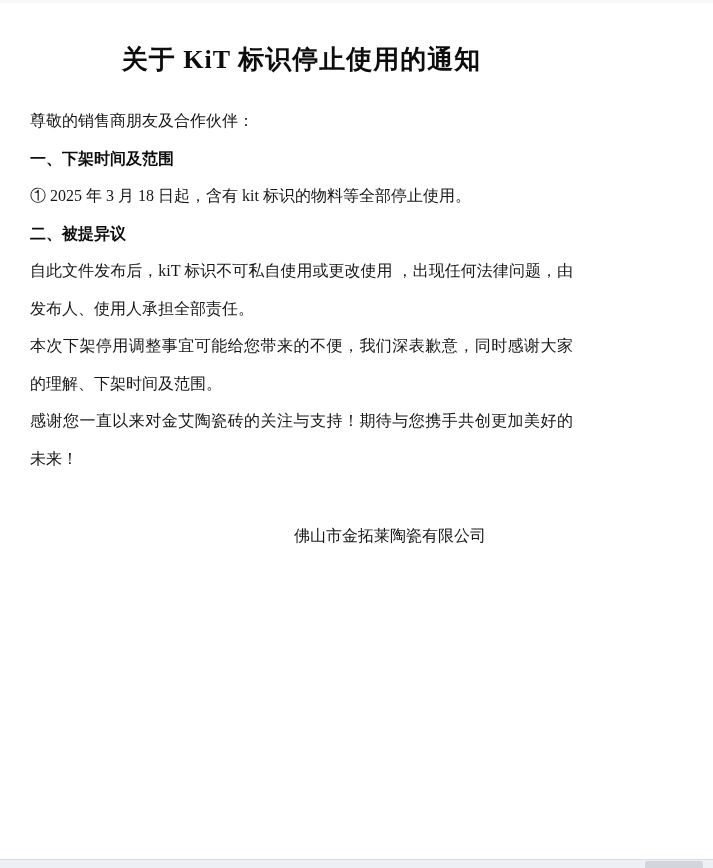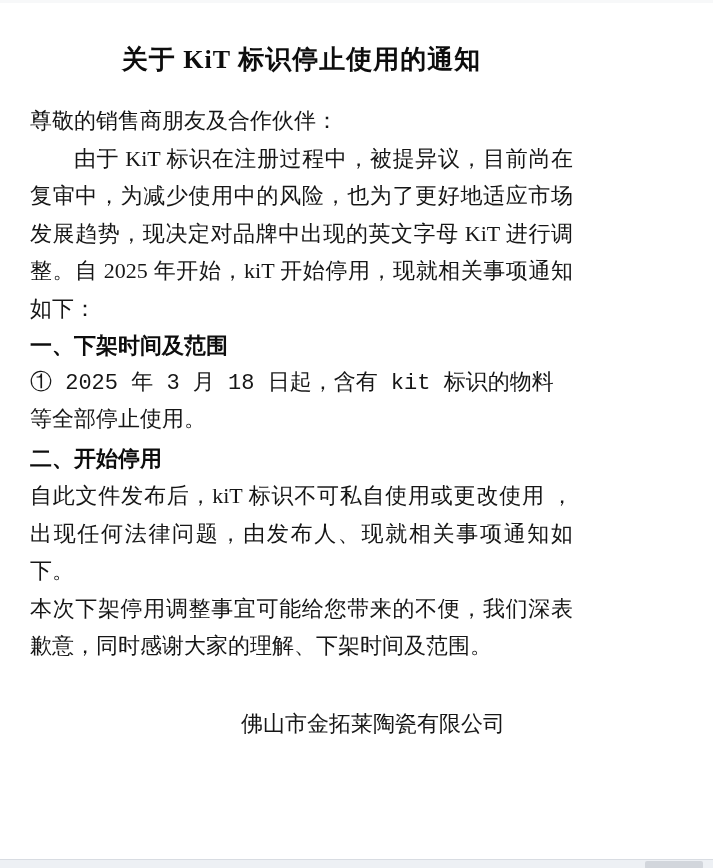--- a/index.html
+++ b/index.html
@@ -32,45 +32,44 @@
   .doc-title {
     text-align: center;
     font-size: 26px;
     line-height: 32px;
     font-weight: 700;
     color: #0d0d0d;
     letter-spacing: 1px;
     margin: 0 0 26px 0;
   }
   .body-text {
-    font-size: 22px;
+    font-size: 16px;
     line-height: 37.5px;
   }
   .para {
     margin: 0;
     text-align: justify;
   }
   .para.indent {
     text-indent: 2em;
   }
   .section-heading {
     margin: 0;
     font-weight: 700;
     color: #0d0d0d;
     text-align: left;
   }
   .list-line {
     margin: 0;
     text-align: left;
-    font-family: Liberation Mono, monospace;
   }
   .signature {
     margin-top: 40px;
     margin-left: auto;
-    margin-right: 68px;
+    margin-right: 87px;
     width: fit-content;
     text-align: left;
     line-height: 38px;
   }
   .signature .company {
     display: block;
   }
   .signature .date {
     display: block;
   }
@@ -100,34 +99,34 @@
 <div class="top-strip"></div>
 
 <div class="page">
 
   <h1 class="doc-title">关于 KiT 标识停止使用的通知</h1>
 
   <div class="body-text">
 
     <p class="para">尊敬的销售商朋友及合作伙伴：</p>
 
-    <p class="para indent">由于 KiT 标识在注册过程中，被提异议，目前尚在复审中，为减少使用中的风险，也为了更好地适应市场发展趋势，现决定对品牌中出现的英文字母 KiT 进行调整。自 2025 年开始，kiT 开始停用，现就相关事项通知如下：</p>
 
     <p class="section-heading">一、下架时间及范围</p>
 
     <p class="list-line">① 2025 年 3 月 18 日起，含有 kit 标识的物料等全部停止使用。</p>
 
 
-    <p class="section-heading">二、开始停用</p>
+    <p class="section-heading">二、被提异议</p>
 
-    <p class="para">自此文件发布后，kiT 标识不可私自使用或更改使用 ，出现任何法律问题，由发布人、现就相关事项通知如下。</p>
+    <p class="para">自此文件发布后，kiT 标识不可私自使用或更改使用 ，出现任何法律问题，由发布人、使用人承担全部责任。</p>
 
     <p class="para">本次下架停用调整事宜可能给您带来的不便，我们深表歉意，同时感谢大家的理解、下架时间及范围。</p>
 
 
+    <p class="para">感谢您一直以来对金艾陶瓷砖的关注与支持！期待与您携手共创更加美好的未来！</p>
 
     <div class="signature">
       <span class="company">佛山市金拓莱陶瓷有限公司</span>
     </div>
 
   </div>
 </div>
 
 <div class="bottom-bar">
   <div class="bottom-bar-highlight"></div>

